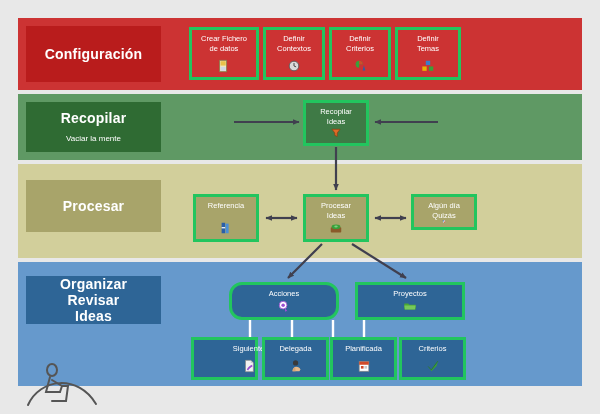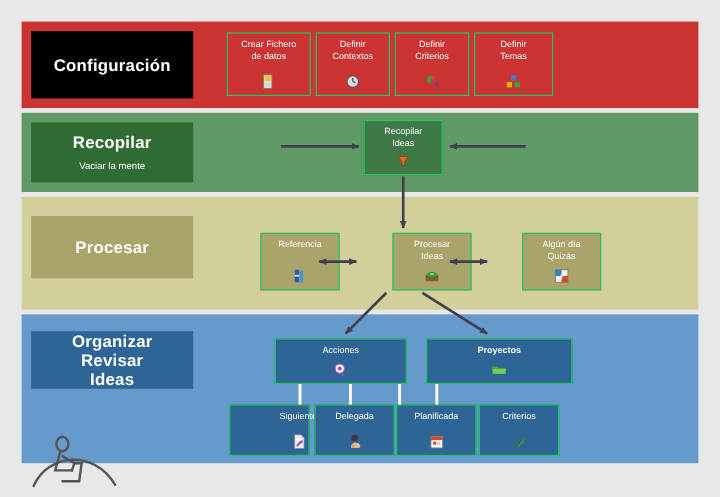--- a/index.html
+++ b/index.html
@@ -45,31 +45,31 @@
     white-space:nowrap;
   }
   .hdr-sub{
     font-size:8px;
     font-weight:normal;
     margin-top:6px;
     line-height:11px;
     white-space:nowrap;
     text-align:center;
   }
-  .hdr-config   { left:26px; top:26px;  width:135px; height:56px; background:#000000; }
+  .hdr-config   { left:26px; top:26px;  width:135px; height:56px; background:#b91c1c; }
   .hdr-recopilar{ left:26px; top:102px; width:135px; height:50px; background:#2f6b33; }
   .hdr-procesar { left:26px; top:180px; width:135px; height:52px; background:#a8a46a; }
   .hdr-organizar{ left:26px; top:276px; width:135px; height:48px; background:#2e6596; }
   .hdr-organizar .hdr-title{ line-height:16px; }
 
   
   .node{
     position:absolute;
     box-sizing:border-box;
-    border:1px solid #22c55e;
+    border:3px solid #22c55e;
     display:flex;
     flex-direction:column;
     align-items:center;
     justify-content:flex-start;
     text-align:center;
     color:#ffffff;
     padding-top:4px;
   }
   .node-label{
     font-size:7.5px;
@@ -77,37 +77,37 @@
     white-space:pre-line;
   }
   .node-icon{
     margin-top:auto;
     margin-bottom:4px;
     width:14px;height:14px;
     display:block;
   }
   .n-red  { background:#cc3333; }
   .n-green{ background:#3f7a46; }
-  .n-tan  { background:#a8a46a; color:#ffffff;margin-left:24px; }
+  .n-tan  { background:#a8a46a; color:#ffffff; }
   .n-blue { background:#2e6596; }
 
   
   .cfg{ top:27px; height:53px; width:62px; }
   .cfg1{ left:189px; width:70px;}
   .cfg2{ left:263px; width:62px;}
   .cfg3{ left:329px; width:62px;}
   .cfg4{ left:395px; width:66px;}
 
   .box-recopilar-ideas{ left:303px; top:100px; width:66px; height:46px; }
   .box-referencia     { left:193px; top:194px; width:66px; height:48px; }
   .box-procesar-ideas { left:303px; top:194px; width:66px; height:48px; }
-  .box-algun-dia      { left:411px; top:194px; width:66px; height:48px;text-align:center; }
-
-  .box-acciones { left:229px; top:282px; width:110px; height:38px; }
-  .box-proyectos{ left:355px; top:282px; width:122px; height:38px;font-weight:bold; }
+  .box-algun-dia      { left:411px; top:194px; width:66px; height:36px;text-align:center; }
+
+  .box-acciones { left:229px; top:282px; width:110px; height:38px;border-radius:13px; }
+  .box-proyectos{ left:355px; top:282px; width:110px; height:38px; }
 
   .leaf{ top:337px; height:43px; width:67px; }
   .leaf1{ left:191px;padding-left:48px; }
   .leaf2{ left:262px; }
   .leaf3{ left:330px; }
   .leaf4{ left:399px; }
 
   svg.overlay{
     position:absolute;left:0;top:0;width:600px;height:414px;
     pointer-events:none;

